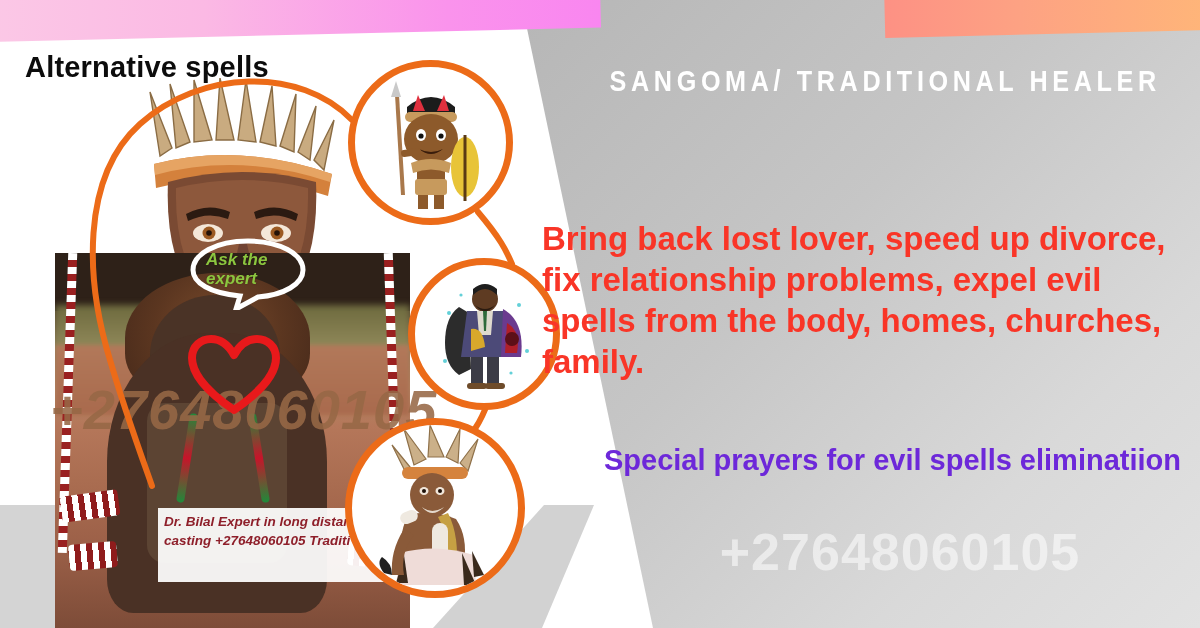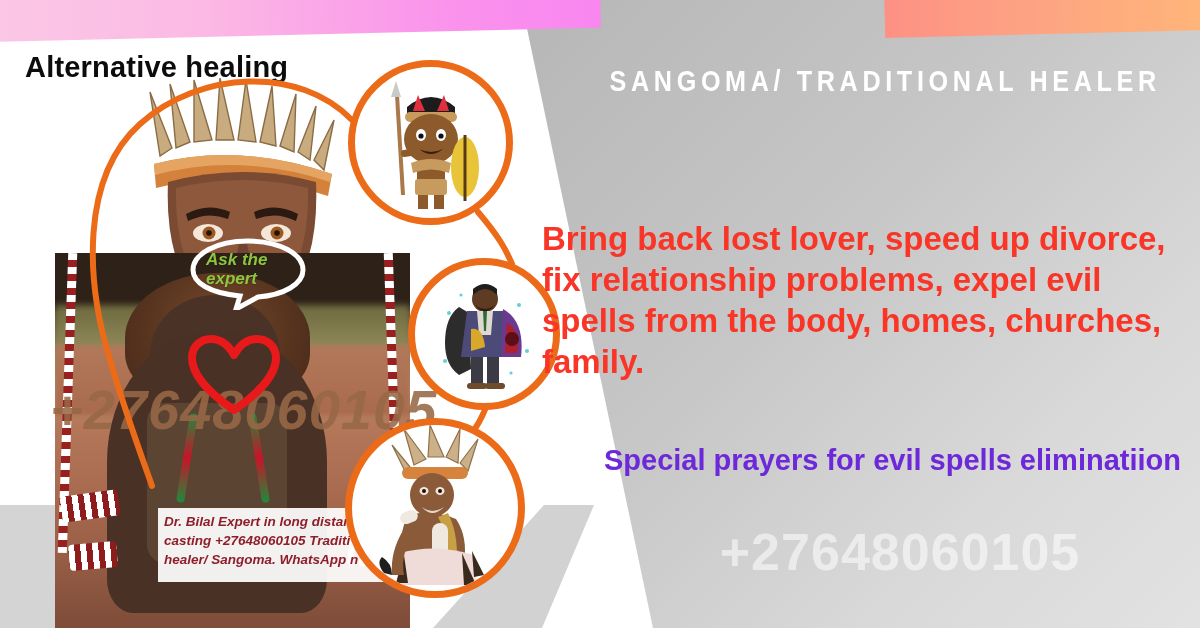--- a/index.html
+++ b/index.html
@@ -126,21 +126,21 @@
 
 <div id="poster">
 
   <div id="gray-panel"></div>
   <div id="gray-foot"></div>
   <div id="gray-foot-left"></div>
 
   <div id="pink-band" class="band"></div>
   <div id="orange-band" class="band"></div>
 
-  <div id="alt-heading">Alternative healing</div>
+  <div id="alt-heading">Alternative spells</div>
 
   <div id="illus-wrap">
     <svg width="260" height="300" viewBox="0 0 260 300">
       <g>
 
         <g fill="#c9ab80" stroke="#8a6c44" stroke-width="1.4">
           <path d="M40 78 L30 14 L52 70 Z"></path>
             <path d="M56 70 L50 6 L70 64 Z"></path>
           <path d="M74 64 L74 2 L92 62 Z"></path>
             <path d="M96 62 L100 0 L114 62 Z"></path>
@@ -213,21 +213,20 @@
 
   <div id="heart">
     <svg width="92" height="80" viewBox="0 0 92 80">
       <path d="M46 75 C12 52 4 34 4 23 C4 11 13 4 23 4 C33 4 41 11 46 20 C51 11 59 4 69 4 C79 4 88 11 88 23 C88 34 80 52 46 75 Z" fill="none" stroke="#e8191b" stroke-width="8" stroke-linejoin="round"></path>
     </svg>
   </div>
 
   <div id="caption">
     <p>Dr. Bilal Expert in long distan</p>
     <p>casting +27648060105 Traditi</p>
-    <p>healer/ Sangoma. WhatsApp n</p>
   </div>
 
   <svg id="arcs">
     <g fill="none" stroke="#ec6b18" stroke-width="6" stroke-linecap="round">
 
       <path d="M352 120 C300 66 200 70 140 124 C80 178 86 282 110 360 C124 408 140 452 152 486"></path>
 
       <path d="M478 212 C500 238 506 250 512 264"></path>
 
       <path d="M488 402 C480 424 472 434 462 444"></path>

